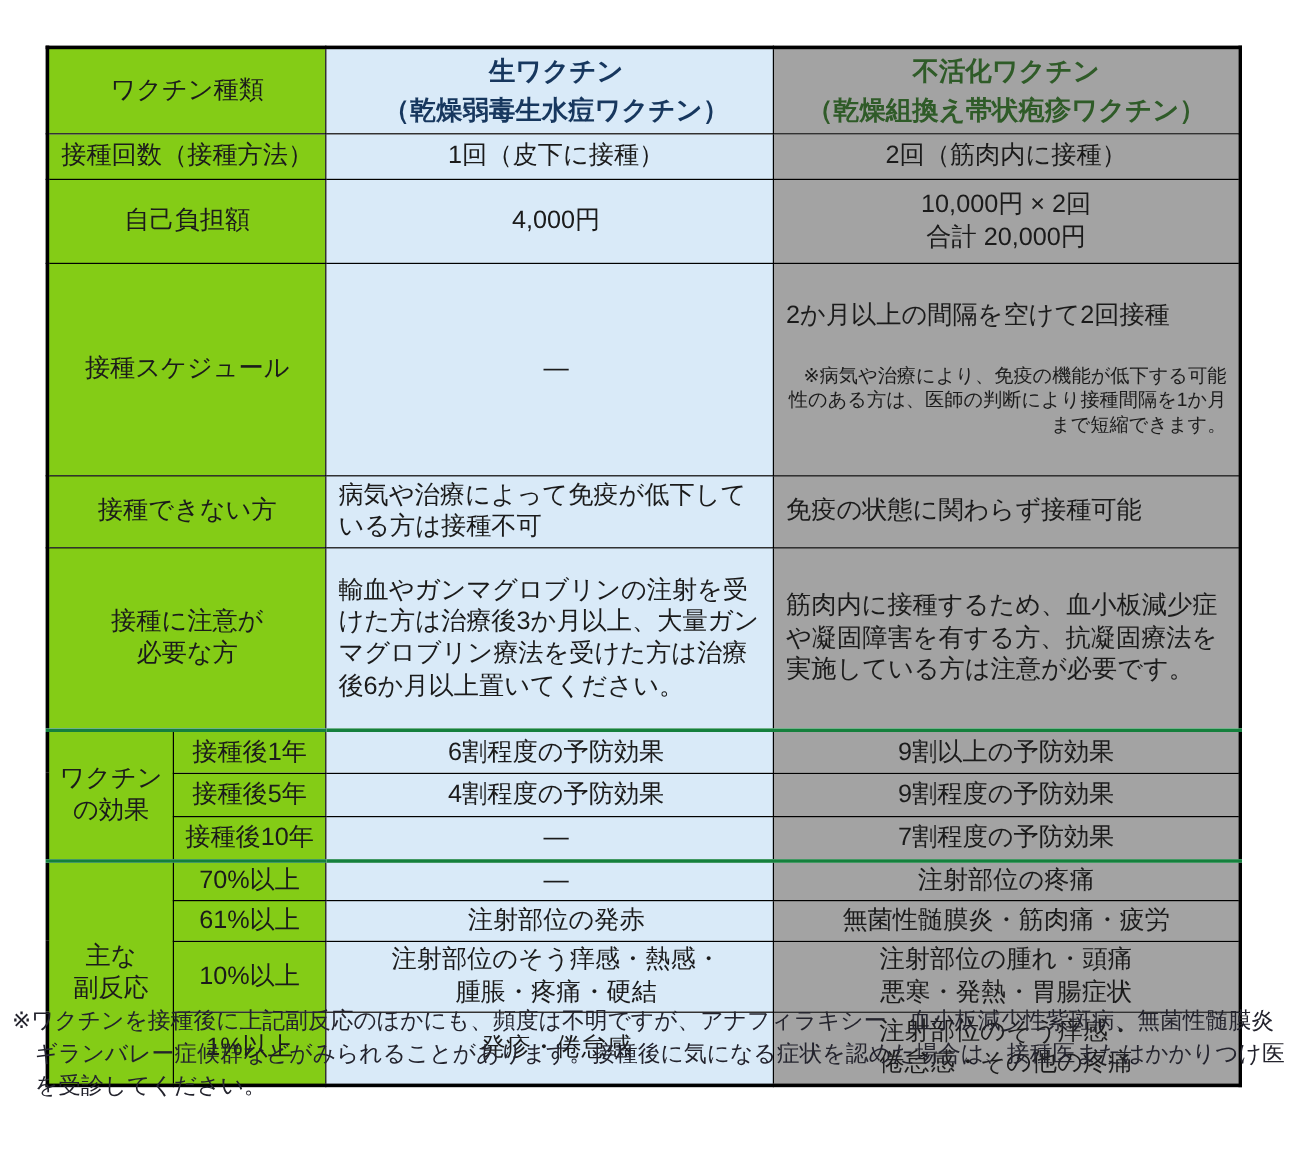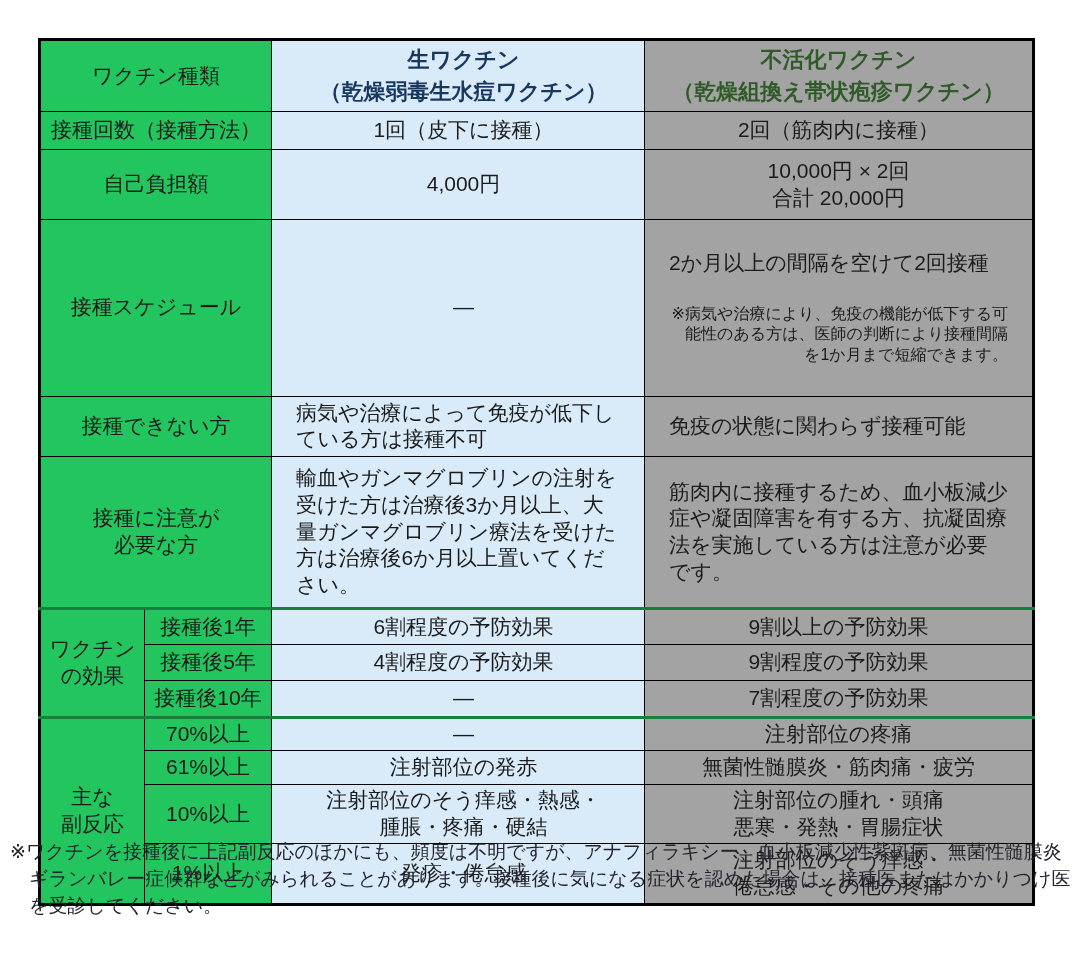--- a/index.html
+++ b/index.html
@@ -22,26 +22,26 @@
     border:1.5px solid #000;
     padding:1px 6px;
     font-size:21px;
     line-height:1.27;
     text-align:center;
     vertical-align:middle;
     white-space:pre-line;
     overflow:hidden;
   }
   tr.sec td{border-top:3px solid #15803d;}
-  .bg-o{background:#22c55e;}
+  .bg-o{background:#84cc16;}
   .bg-b{background:#D9EAF8;padding-left:17px;}
   .bg-g{background:#a3a3a3;}
   .head-live{color:#17375E;font-weight:bold;font-size:22px;line-height:1.45;}
   .head-inact{color:#2F5B28;font-weight:bold;font-size:22px;line-height:1.45;}
-  td.left{text-align:left;padding:3px 24px;}
+  td.left{text-align:left;padding:3px 10px;}
   .sched-main{font-size:21px;text-align:left;line-height:1.25;}
   .sched-note{font-size:16px;text-align:right;line-height:1.3;margin-top:1px;}
   .notes{
     position:absolute;left:10px;top:838px;width:1072px;
     font-size:19px;line-height:27px;color:#23232d;
   }
   .note{white-space:pre-line;}
 </style>
 </head>
 <body>

